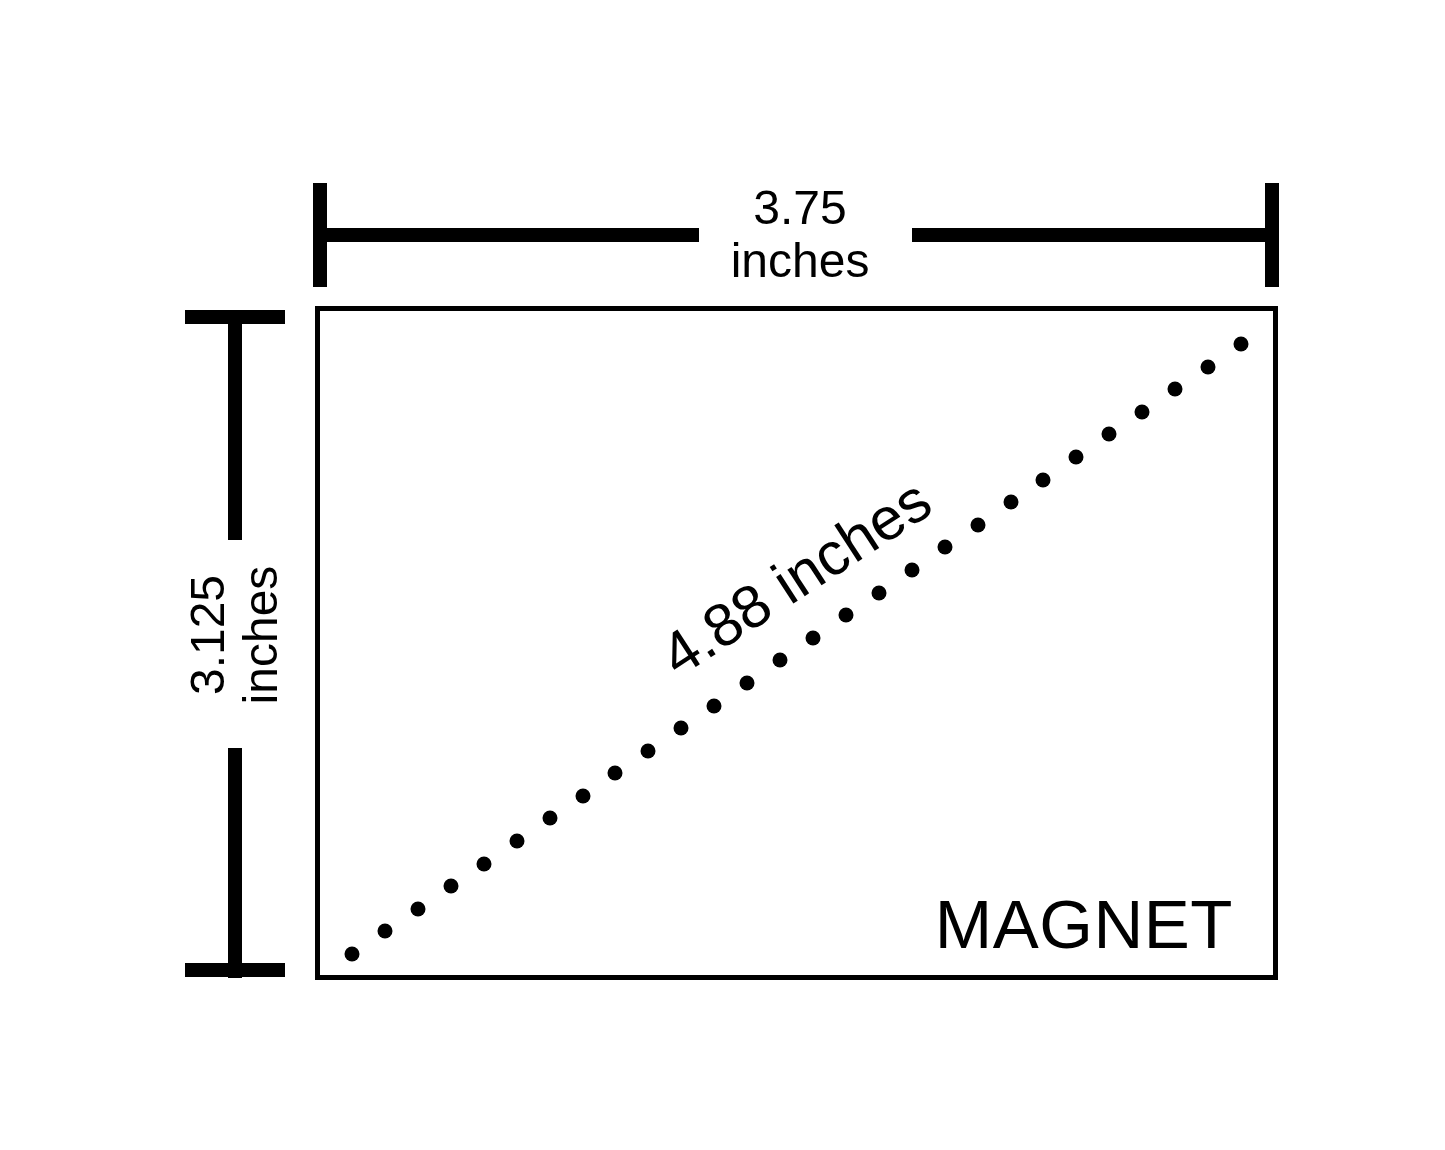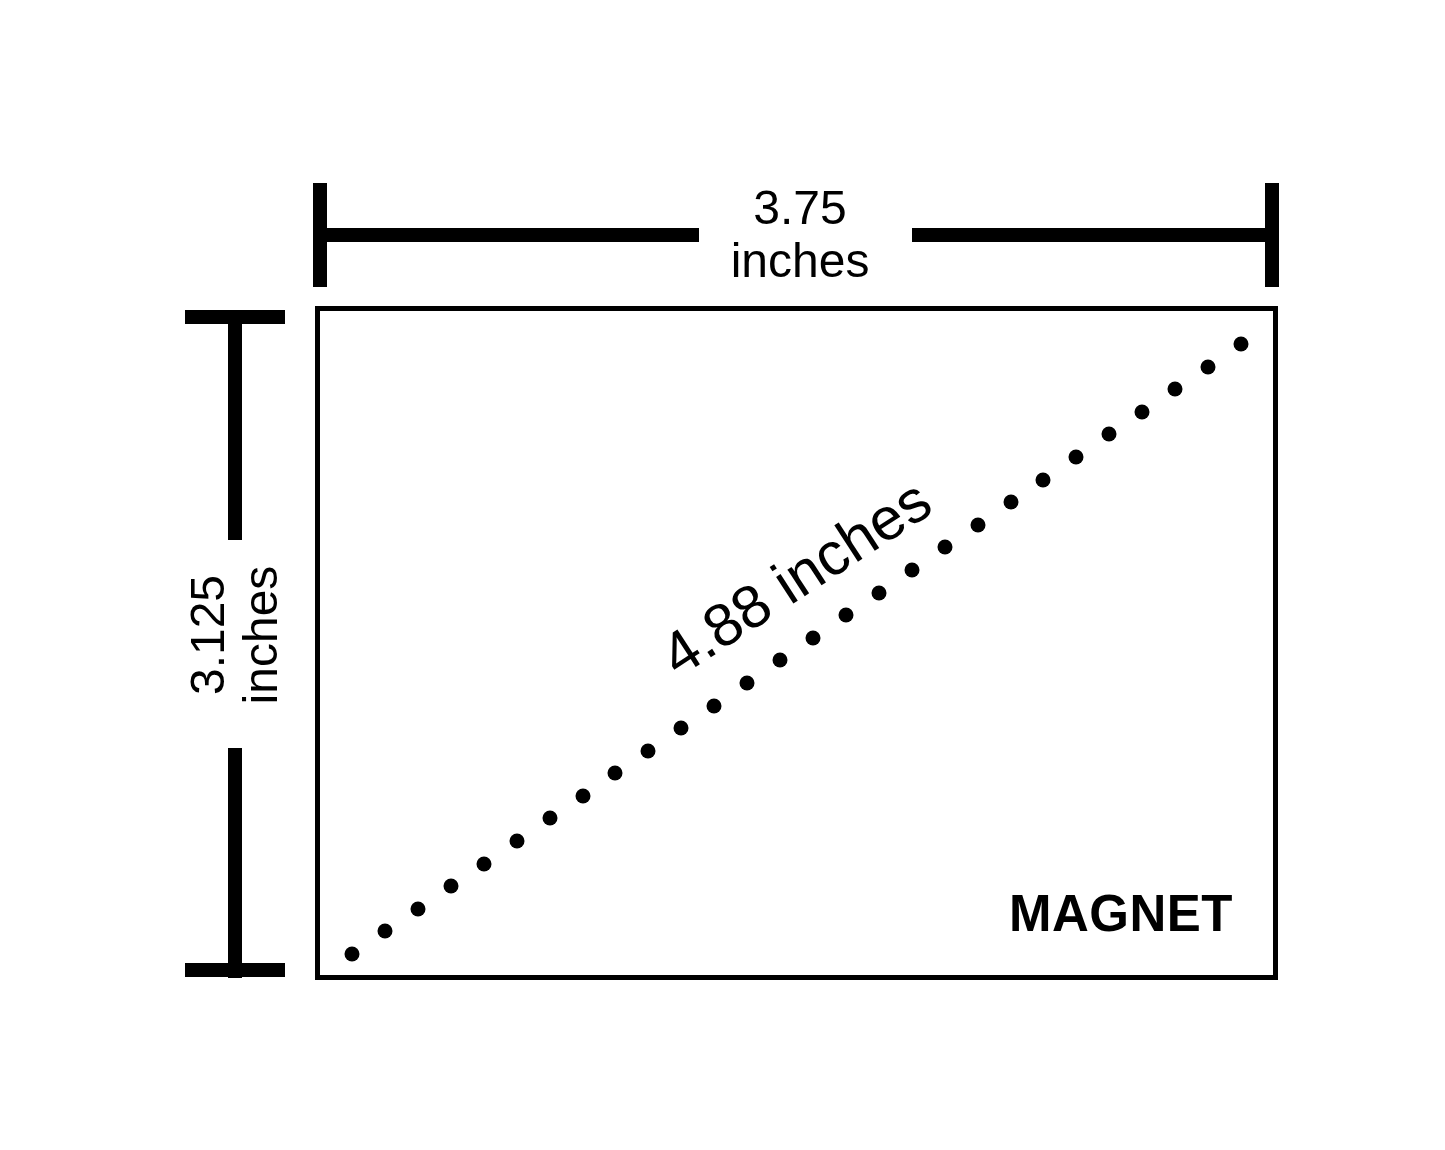--- a/index.html
+++ b/index.html
@@ -24,26 +24,25 @@
   
   .magnet-rect {
     position: absolute;
     left: 315px; top: 306px;
     width: 963px; height: 674px;
     border: 5px solid var(--ink);
     background: var(--bg);
   }
   .magnet-label {
     position: absolute;
-    right: 40px; bottom: 36px;
-    font-size: 51px;
+    right: 40px; bottom: 16px;
+    font-size: 69px;
     line-height: 1;
     letter-spacing: 0.5px;
     color: var(--ink);
-    font-weight: bold;
   }
 
   
   .dim-top-cap-left   { left: 313px;  top: 183px; width: 14px;  height: 104px; }
   .dim-top-cap-right  { left: 1265px; top: 183px; width: 14px;  height: 104px; }
   .dim-top-bar-left   { left: 313px;  top: 228px; width: 386px; height: 14px;  }
   .dim-top-bar-right  { left: 912px;  top: 228px; width: 367px; height: 14px;  }
   .dim-top-label {
     position: absolute;
     left: 800px; top: 181px;

